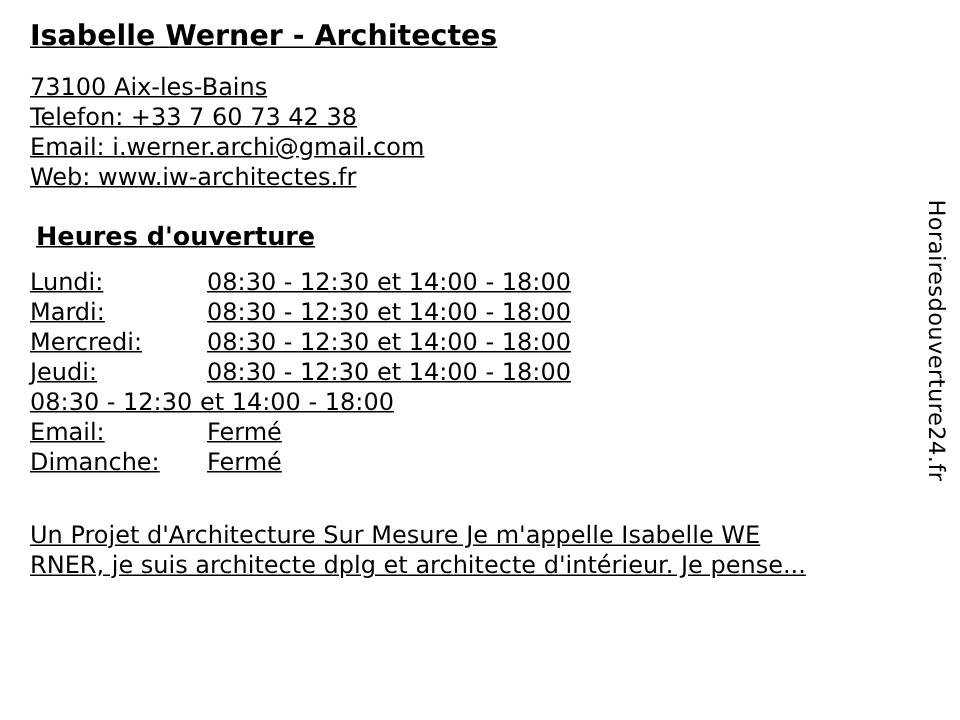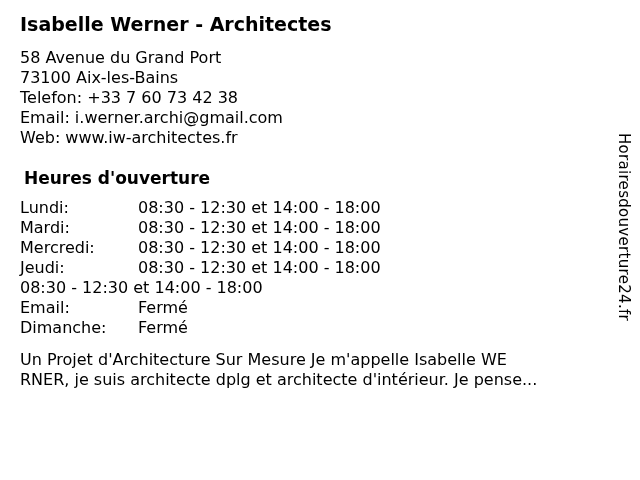--- a/index.html
+++ b/index.html
@@ -12,20 +12,21 @@
   }
   .page {
     position: relative;
     width: 640px;
     height: 480px;
     overflow: hidden;
     background: #ffffff;
   }
   .content {
     padding: 10px 40px 0 20px;
+    text-decoration: underline;
   }
   .page-title {
     font-size: 19px;
     font-weight: bold;
     margin: 3px 0 12px 0;
     line-height: 23px;
   }
   .contact-line {
     line-height: 20px;
     white-space: nowrap;
@@ -40,21 +41,21 @@
     display: flex;
     line-height: 20px;
     white-space: nowrap;
   }
   .hours-day {
     width: 118px;
     flex: 0 0 118px;
   }
   .hours-value {}
   .info-text {
-    margin-top: 12px;
+    margin-top: 29px;
     line-height: 20px;
   }
   .info-line {
     line-height: 20px;
     white-space: nowrap;
   }
   .watermark {
     position: absolute;
     top: 133px;
     right: 9px;
@@ -67,21 +68,20 @@
 </style>
 </head>
 <body>
 
 <div class="page">
   <div class="content">
 
     <h1 class="page-title">Isabelle Werner - Architectes</h1>
 
     <div>
-      <div class="contact-line">58 Avenue du Grand Port</div>
       <div class="contact-line">73100 Aix-les-Bains</div>
       <div class="contact-line">Telefon: +33 7 60 73 42 38</div>
       <div class="contact-line">Email: i.werner.archi@gmail.com</div>
       <div class="contact-line">Web: www.iw-architectes.fr</div>
     </div>
 
     <h2 class="section-heading">Heures d'ouverture</h2>
 
     <div>
       <div class="hours-row">

